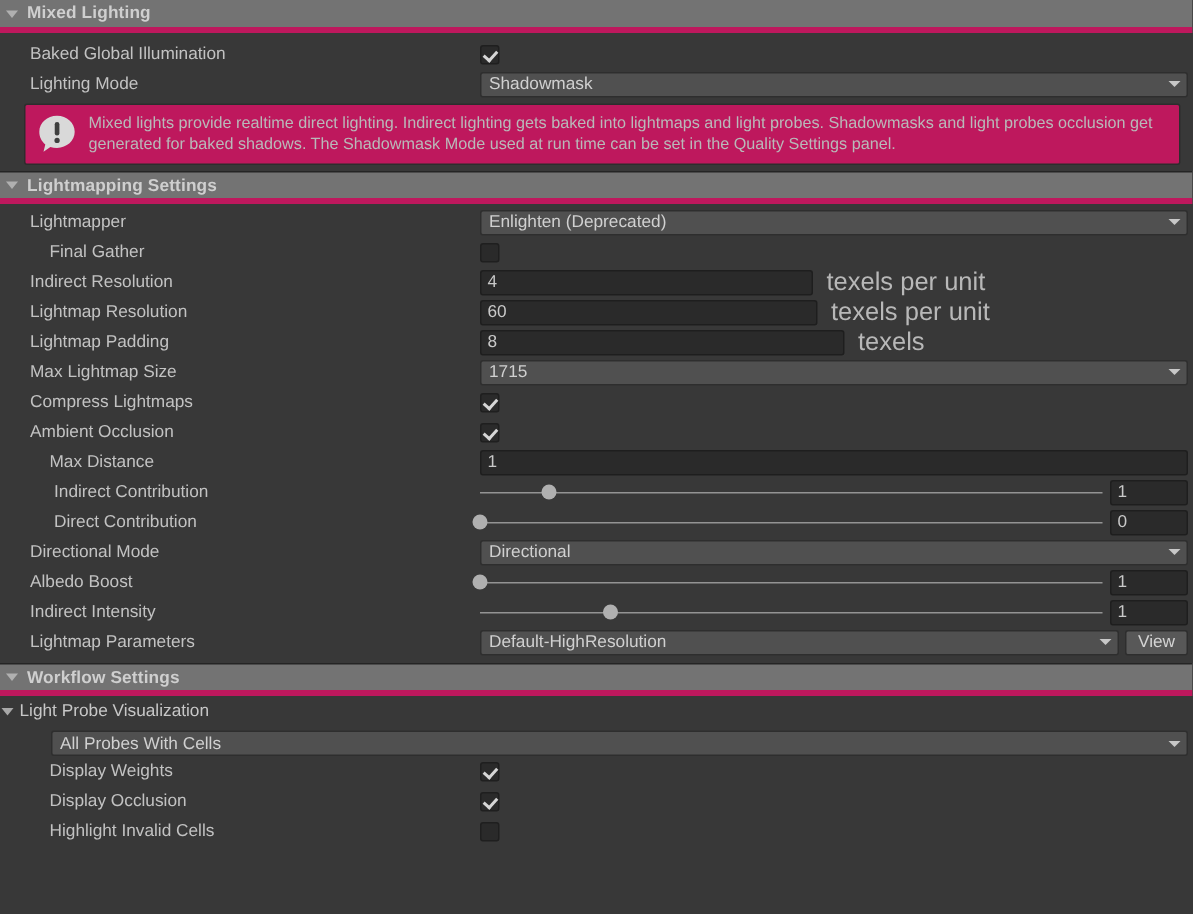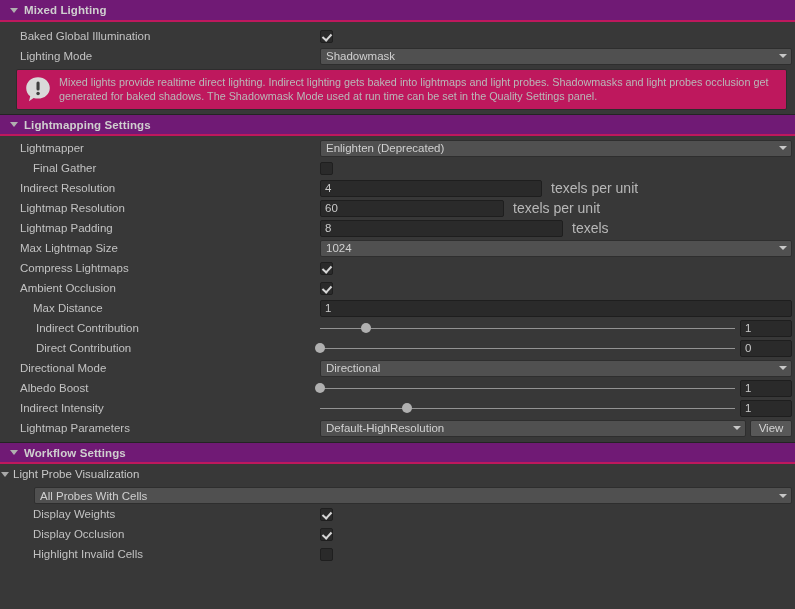--- a/index.html
+++ b/index.html
@@ -19,26 +19,26 @@
   .panel {
     width: 795px;
     height: 609px;
     background: #383838;
     position: relative;
   }
 
   
   .section-header {
     height: 22px;
-    background: #701a75;
+    background: #737373;
     border-top: 1px solid #242424;
-    border-bottom: 2px solid #be185d;
-    display: flex;
-    align-items: center;
-    padding-left: 10px;
+    border-bottom: 4px solid #be185d;
+    display: flex;
+    align-items: center;
+    padding-left: 4px;
     box-sizing: border-box;
   }
   .section-header.first { border-top: none; }
   .section-header .title {
     font-weight: bold;
     font-size: 11.5px;
     color: #cfcfcf;
     letter-spacing: 0.1px;
   }
   .foldout {
@@ -159,21 +159,21 @@
     padding: 0 4px;
     color: #c9c9c9;
     font-size: 11.5px;
     flex: none;
     overflow: hidden;
     white-space: nowrap;
   }
 
   .unit {
     color: #b8b8b8;
-    font-size: 14px;
+    font-size: 17px;
     margin-left: 9px;
     white-space: nowrap;
     flex: none;
   }
 
   
   .slider {
     position: relative;
     height: 17px;
     flex: 1 1 auto;
@@ -316,42 +316,42 @@
       <div class="textfield" style="width:222px;">
         <span>4</span>
       </div>
       <span class="unit">texels per unit</span>
     </div>
   </div>
 
   <div class="row">
     <span class="label indent1">Lightmap Resolution</span>
     <div class="field-col">
-      <div class="textfield" style="width:184px;">
+      <div class="textfield" style="width:225px;">
         <span>60</span>
       </div>
       <span class="unit">texels per unit</span>
     </div>
   </div>
 
   <div class="row">
     <span class="label indent1">Lightmap Padding</span>
     <div class="field-col">
       <div class="textfield" style="width:243px;">
         <span>8</span>
       </div>
       <span class="unit">texels</span>
     </div>
   </div>
 
   <div class="row">
     <span class="label indent1">Max Lightmap Size</span>
     <div class="field-col">
       <div class="dropdown">
-        <span class="dd-text">1024</span>
+        <span class="dd-text">1715</span>
         <span class="dd-arrow"></span>
       </div>
     </div>
   </div>
 
   <div class="row">
     <span class="label indent1">Compress Lightmaps</span>
     <div class="field-col">
       <span class="checkbox checked"></span>
     </div>

